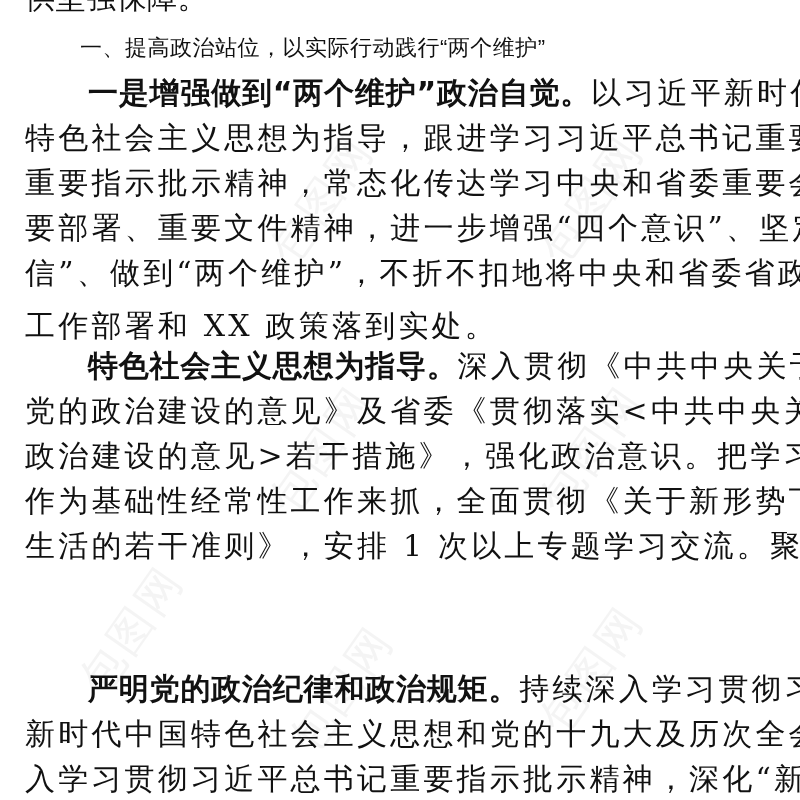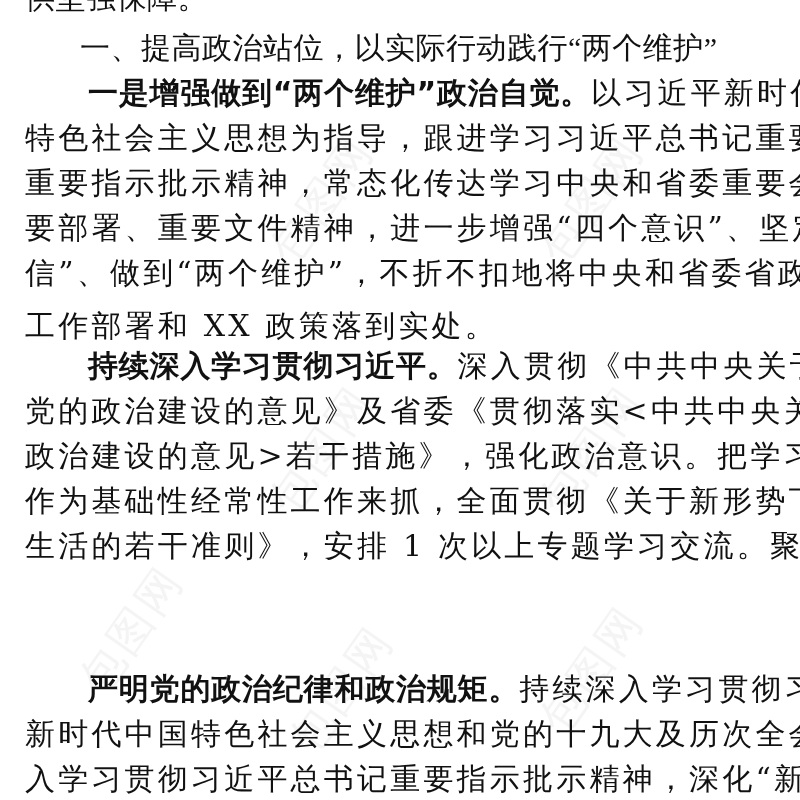--- a/index.html
+++ b/index.html
@@ -36,24 +36,24 @@
       text-align-last: justify;
     }
     .line.short {
       text-align-last: left;
     }
     .line.indent {
       left: 80px;
       width: 697px;
     }
     .heading {
-      font-family: Liberation Serif, serif;
+      font-family: Liberation Sans, sans-serif;
       letter-spacing: 0.5px;
       text-align-last: left;
-      font-size: 30px;
+      font-size: 22px;
     }
     .lead {
       font-weight: bold;
       letter-spacing: 0.8px;
       font-family: "DejaVu Sans", "Liberation Sans", sans-serif;
       margin-left: 8px;
     }
     .first-cut {
       top: -22px;
       text-align-last: left;
@@ -92,21 +92,21 @@
   <div class="line indent" style="top:73px;">
     <span class="lead">一是增强做到“两个维护”政治自觉。</span><span>以习近平新时代中国</span>
   </div>
   <div class="line" style="top:118px;">特色社会主义思想为指导，跟进学习习近平总书记重要讲话和</div>
   <div class="line" style="top:163px;">重要指示批示精神，常态化传达学习中央和省委重要会议、重</div>
   <div class="line" style="top:208px;">要部署、重要文件精神，进一步增强“四个意识”、坚定“四个自</div>
   <div class="line" style="top:253px;">信”、做到“两个维护”，不折不扣地将中央和省委省政府“三农”</div>
   <div class="line short" style="top:306px;">工作部署和 XX 政策落到实处。</div>
 
   <div class="line indent" style="top:346px;">
-    <span class="lead">持续深入学习贯彻习近平。</span><span>深入贯彻《中共中央关于加强</span>
+    <span class="lead">特色社会主义思想为指导。</span><span>深入贯彻《中共中央关于加强</span>
   </div>
   <div class="line" style="top:391px;">党的政治建设的意见》及省委《贯彻落实&lt;中共中央关于加强党的</div>
   <div class="line" style="top:436px;">政治建设的意见&gt;若干措施》，强化政治意识。把学习和遵守党章</div>
   <div class="line" style="top:481px;">作为基础性经常性工作来抓，全面贯彻《关于新形势下党内政治</div>
   <div class="line" style="top:526px;">生活的若干准则》，安排 1 次以上专题学习交流。聚焦政治生态</div>
 
   <div class="line indent" style="top:669px;">
     <span class="lead">严明党的政治纪律和政治规矩。</span><span>持续深入学习贯彻习近平</span>
   </div>
   <div class="line" style="top:714px;">新时代中国特色社会主义思想和党的十九大及历次全会精神，深</div>

